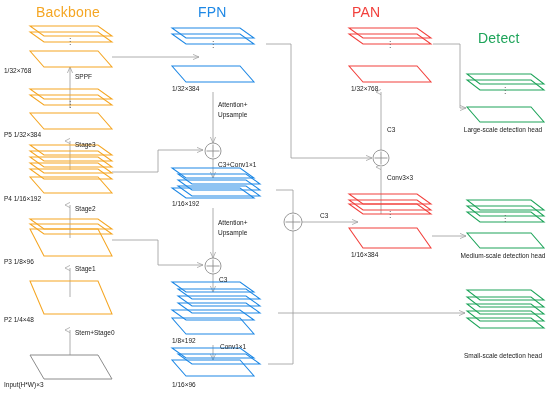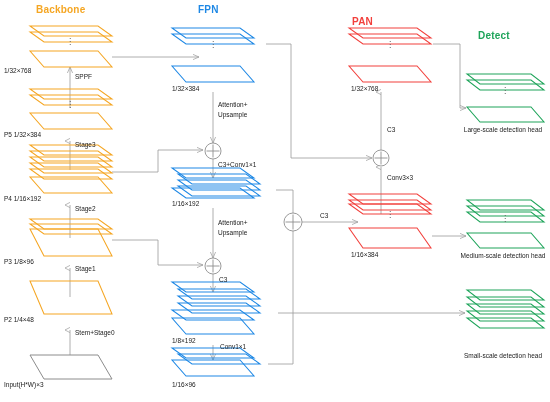--- a/index.html
+++ b/index.html
@@ -2,21 +2,21 @@
 <html><head>
 <meta charset="utf-8">
 <style>
   html,body{margin:0;padding:0;background:#ffffff;}
   #root{
     position:relative;width:550px;height:402px;background:#fff;
     font-family:"Liberation Sans","DejaVu Sans",sans-serif;
     overflow:hidden;
   }
   #svg{position:absolute;left:0;top:0;width:550px;height:402px;}
-  .col-title{position:absolute;font-size:10px;font-weight:bold;letter-spacing:.2px;}
+  .col-title{position:absolute;font-size:14px;font-weight:normal;letter-spacing:.2px;}
   .lbl{position:absolute;font-size:6.5px;color:#1a1a1a;white-space:nowrap;}
   .lbl.c{transform:translateX(-50%);}
   .dots{position:absolute;font-size:8px;color:#555;transform:translateX(-50%);letter-spacing:0;line-height:4px;}
 </style>
 </head>
 <body>
 
 <div id="root">
   <svg id="svg" viewBox="0 0 550 402" xmlns="http://www.w3.org/2000/svg">
     <defs>
@@ -194,21 +194,21 @@
         <path d="M480,307 L544,307 L531,297 L467,297 Z"></path>
         <path d="M480,314 L544,314 L531,304 L467,304 Z"></path>
         <path d="M480,321 L544,321 L531,311 L467,311 Z"></path>
         <path d="M480,328 L544,328 L531,318 L467,318 Z"></path>
       </g>
     </g>
   </svg>
 
   <div class="col-title" style="left:36px;top:4px;color:#F5A623;">Backbone</div>
   <div class="col-title" style="left:198px;top:4px;color:#1E88E5;">FPN</div>
-  <div class="col-title" style="left:352px;top:16px;color:#F2403C;">PAN</div>
+  <div class="col-title" style="left:352px;top:4px;color:#F2403C;">PAN</div>
   <div class="col-title" style="left:478px;top:4px;color:#1EA45A;margin-top:26px;">Detect</div>
 
   <div class="dots" style="left:70px;top:40px;">⋮</div>
   <div class="dots" style="left:70px;top:103px;">⋮</div>
   <div class="dots" style="left:213px;top:43px;">⋮</div>
   <div class="dots" style="left:390px;top:43px;">⋮</div>
   <div class="dots" style="left:390px;top:213px;">⋮</div>
   <div class="dots" style="left:505px;top:89px;">⋮</div>
   <div class="dots" style="left:505px;top:217px;">⋮</div>
 

